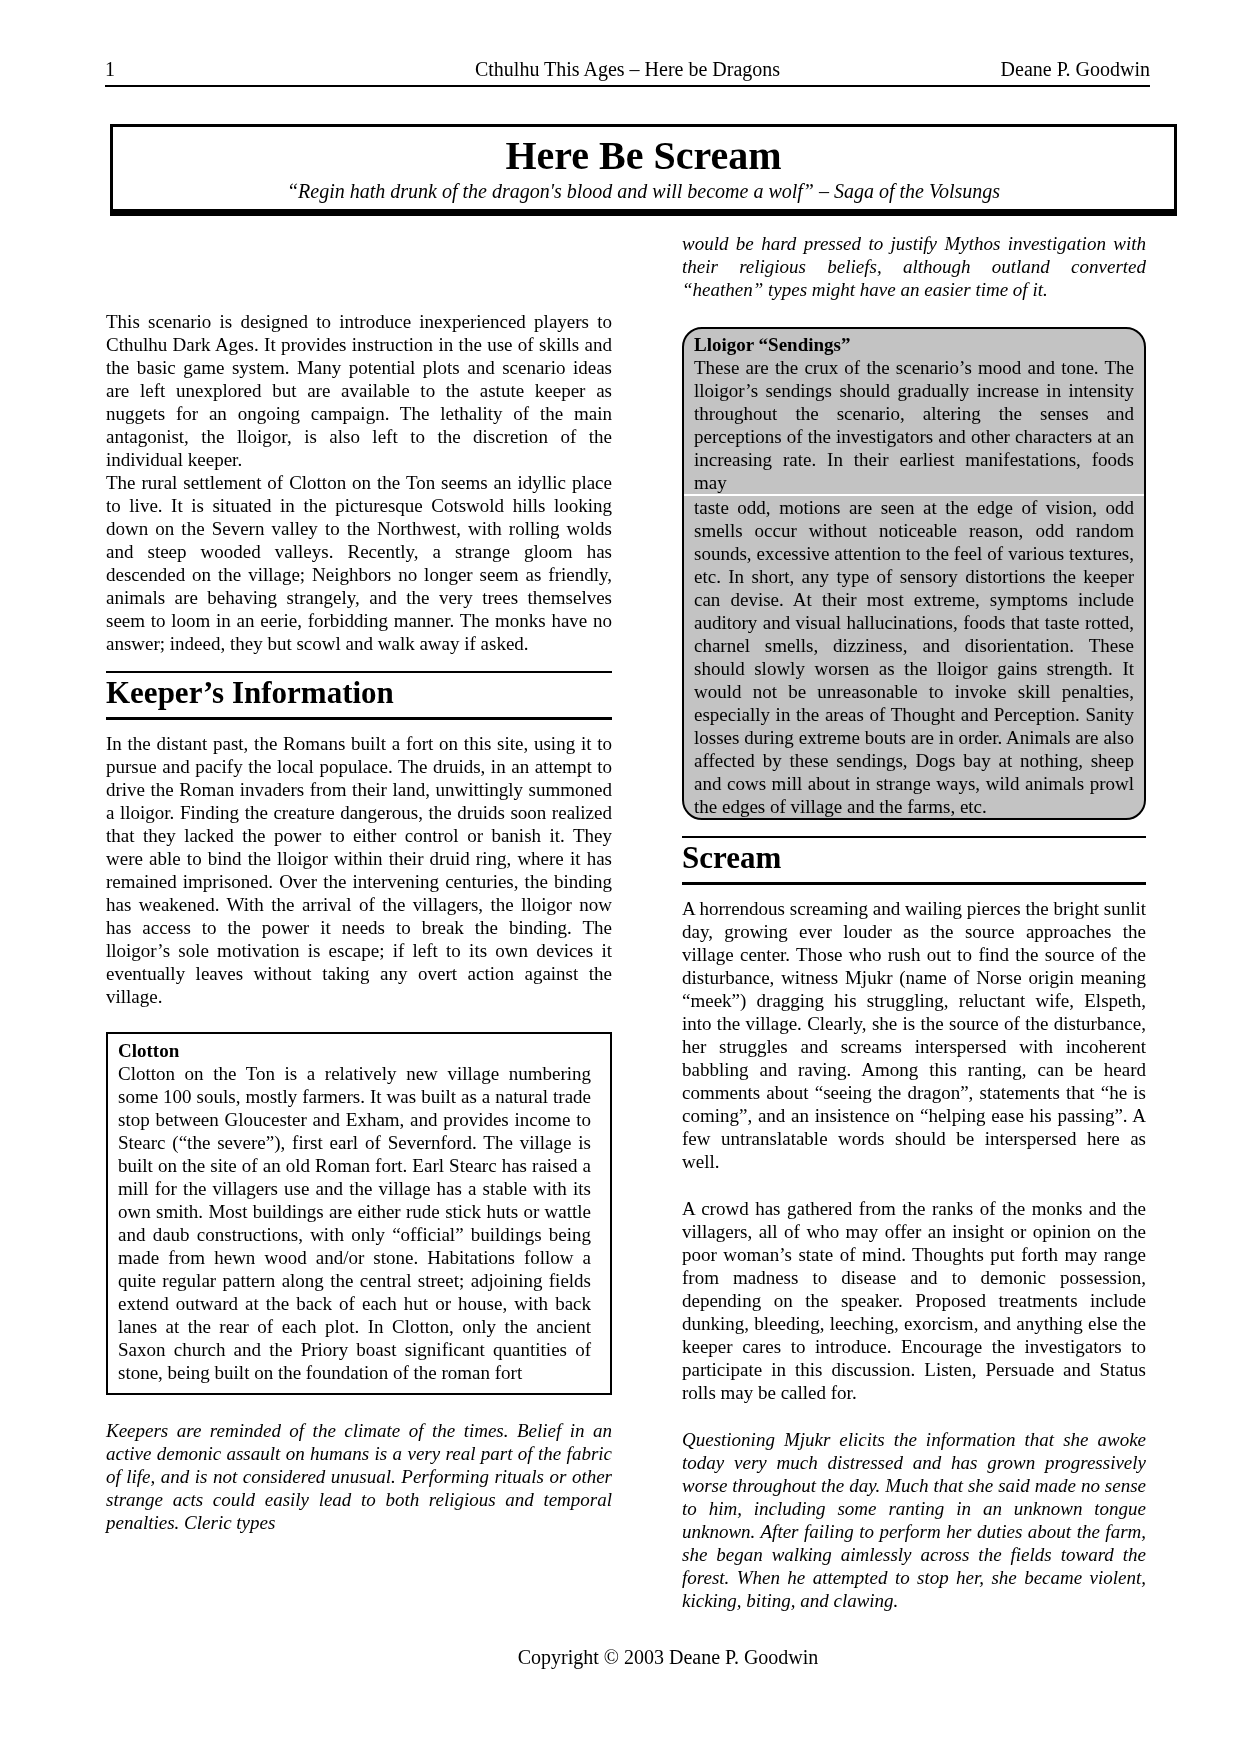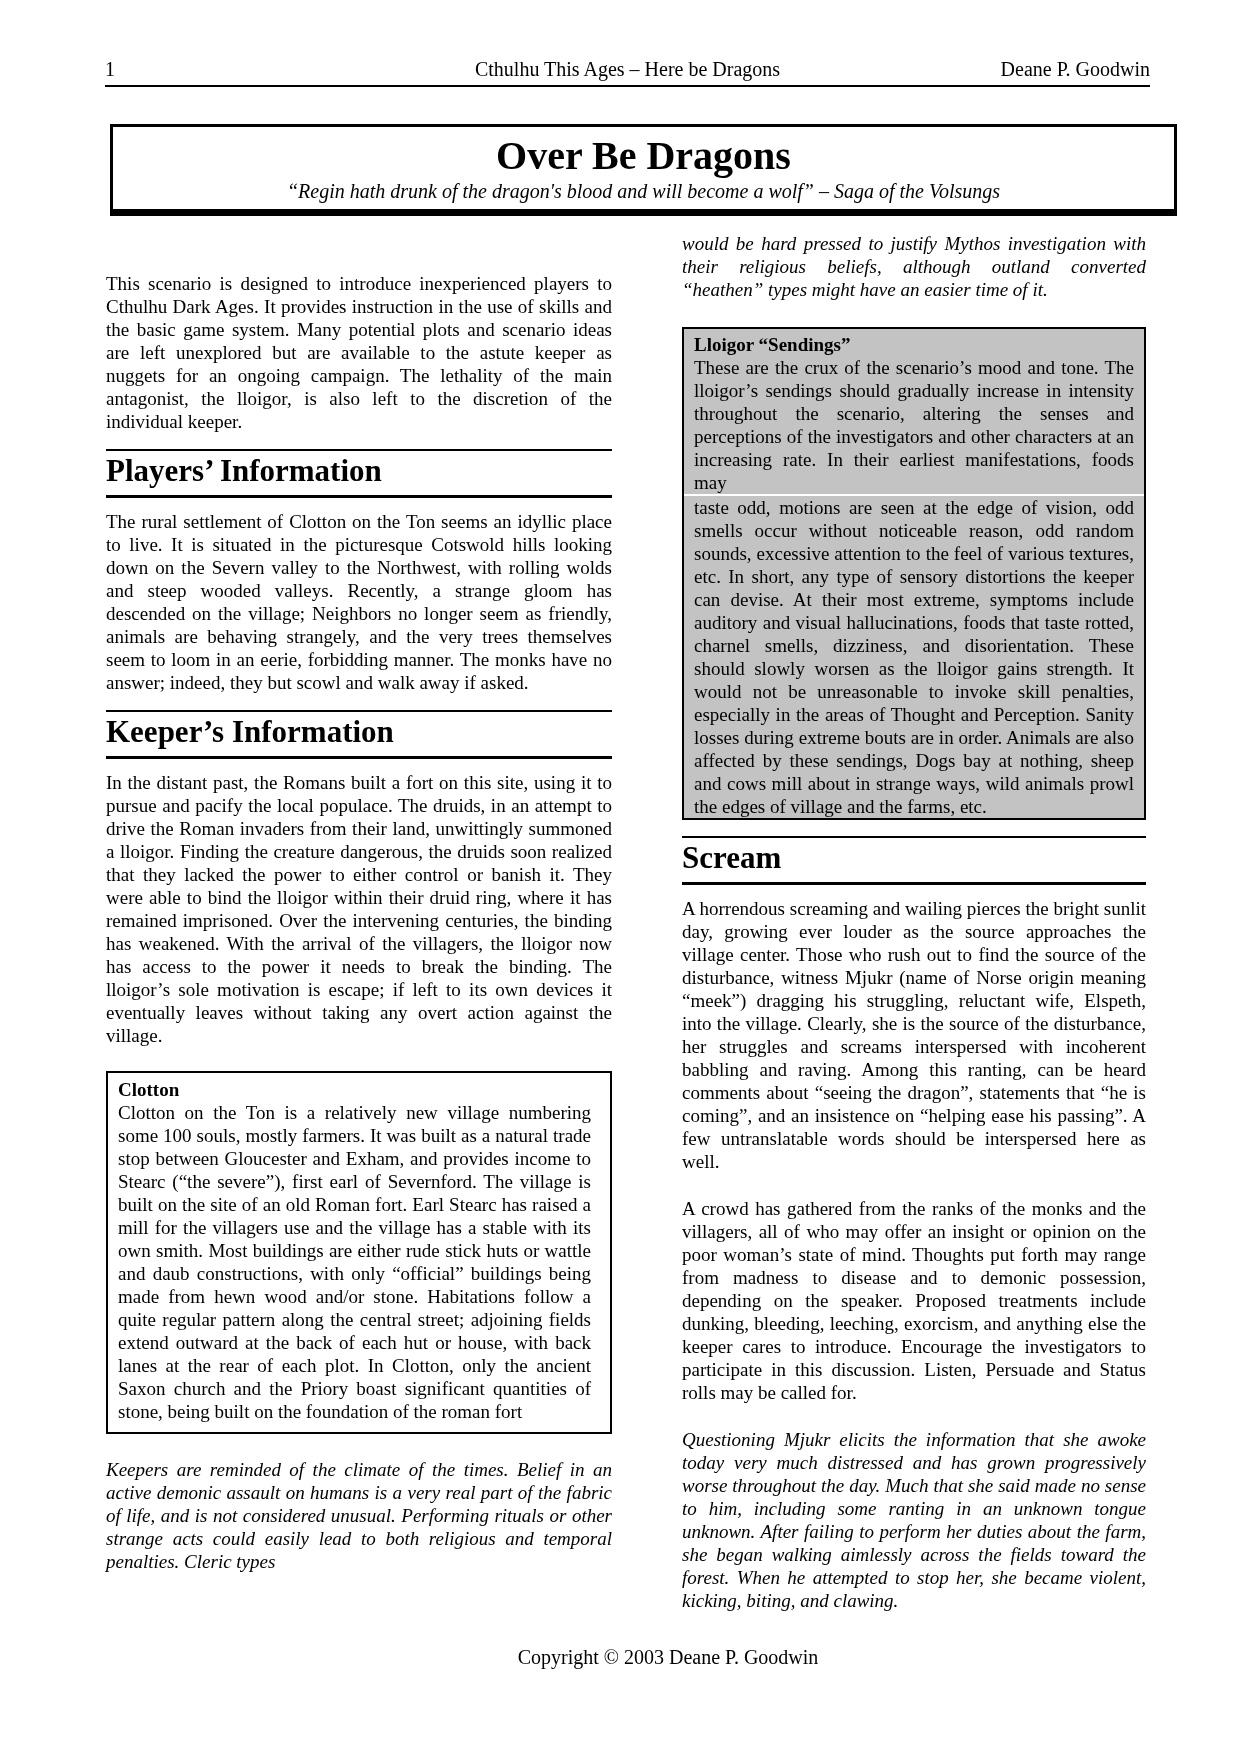--- a/index.html
+++ b/index.html
@@ -93,47 +93,46 @@
 
 <div class="page">
 
   <div class="running-header">
     <span class="rh-left">1</span>
     <span class="rh-center">Cthulhu This Ages – Here be Dragons</span>
     <span class="rh-right">Deane P. Goodwin</span>
   </div>
 
   <div class="title-box">
-    <div class="doc-title">Over Be Dragons</div>
+    <div class="doc-title">Here Be Scream</div>
     <div class="doc-subtitle">“Regin hath drunk of the dragon's blood and will become a wolf” – Saga of the Volsungs</div>
   </div>
 
   <div class="columns">
 
     <div class="col-left">
       <p class="body-text">This scenario is designed to introduce inexperienced players to Cthulhu Dark Ages. It provides instruction in the use of skills and the basic game system. Many potential plots and scenario ideas are left unexplored but are available to the astute keeper as nuggets for an ongoing campaign. The lethality of the main antagonist, the lloigor, is also left to the discretion of the individual keeper.</p>
 
-      <div class="section-heading">Players’ Information</div>
       <p class="body-text">The rural settlement of Clotton on the Ton seems an idyllic place to live. It is situated in the picturesque Cotswold hills looking down on the Severn valley to the Northwest, with rolling wolds and steep wooded valleys. Recently, a strange gloom has descended on the village; Neighbors no longer seem as friendly, animals are behaving strangely, and the very trees themselves seem to loom in an eerie, forbidding manner. The monks have no answer; indeed, they but scowl and walk away if asked.</p>
 
       <div class="section-heading">Keeper’s Information</div>
       <p class="body-text">In the distant past, the Romans built a fort on this site, using it to pursue and pacify the local populace. The druids, in an attempt to drive the Roman invaders from their land, unwittingly summoned a lloigor. Finding the creature dangerous, the druids soon realized that they lacked the power to either control or banish it. They were able to bind the lloigor within their druid ring, where it has remained imprisoned. Over the intervening centuries, the binding has weakened. With the arrival of the villagers, the lloigor now has access to the power it needs to break the binding. The lloigor’s sole motivation is escape; if left to its own devices it eventually leaves without taking any overt action against the village.</p>
 
       <div class="clotton-box">
         <p class="box-title">Clotton</p>
         <p class="body-text">Clotton on the Ton is a relatively new village numbering some 100 souls, mostly farmers. It was built as a natural trade stop between Gloucester and Exham, and provides income to Stearc (“the severe”), first earl of Severnford. The village is built on the site of an old Roman fort. Earl Stearc has raised a mill for the villagers use and the village has a stable with its own smith. Most buildings are either rude stick huts or wattle and daub constructions, with only “official” buildings being made from hewn wood and/or stone. Habitations follow a quite regular pattern along the central street; adjoining fields extend outward at the back of each hut or house, with back lanes at the rear of each plot. In Clotton, only the ancient Saxon church and the Priory boast significant quantities of stone, being built on the foundation of the roman fort</p>
       </div>
 
       <p class="body-text italic spaced">Keepers are reminded of the climate of the times. Belief in an active demonic assault on humans is a very real part of the fabric of life, and is not considered unusual. Performing rituals or other strange acts could easily lead to both religious and temporal penalties. Cleric types</p>
     </div>
 
     <div class="col-right">
       <p class="body-text italic">would be hard pressed to justify Mythos investigation with their religious beliefs, although outland converted “heathen” types might have an easier time of it.</p>
 
-      <div class="sendings-box" style="background:#c3c3c3;">
+      <div class="sendings-box" style="background:#c3c3c3;border-radius:20px;">
         <div class="sendings-part1">
           <p class="box-title">Lloigor “Sendings”</p>
           <p class="body-text">These are the crux of the scenario’s mood and tone. The lloigor’s sendings should gradually increase in intensity throughout the scenario, altering the senses and perceptions of the investigators and other characters at an increasing rate. In their earliest manifestations, foods may</p>
         </div>
         <div class="sendings-seam"></div>
         <div class="sendings-part2">
           <p class="body-text">taste odd, motions are seen at the edge of vision, odd smells occur without noticeable reason, odd random sounds, excessive attention to the feel of various textures, etc. In short, any type of sensory distortions the keeper can devise. At their most extreme, symptoms include auditory and visual hallucinations, foods that taste rotted, charnel smells, dizziness, and disorientation. These should slowly worsen as the lloigor gains strength. It would not be unreasonable to invoke skill penalties, especially in the areas of Thought and Perception. Sanity losses during extreme bouts are in order. Animals are also affected by these sendings, Dogs bay at nothing, sheep and cows mill about in strange ways, wild animals prowl the edges of village and the farms, etc.</p>
         </div>
       </div>
 

